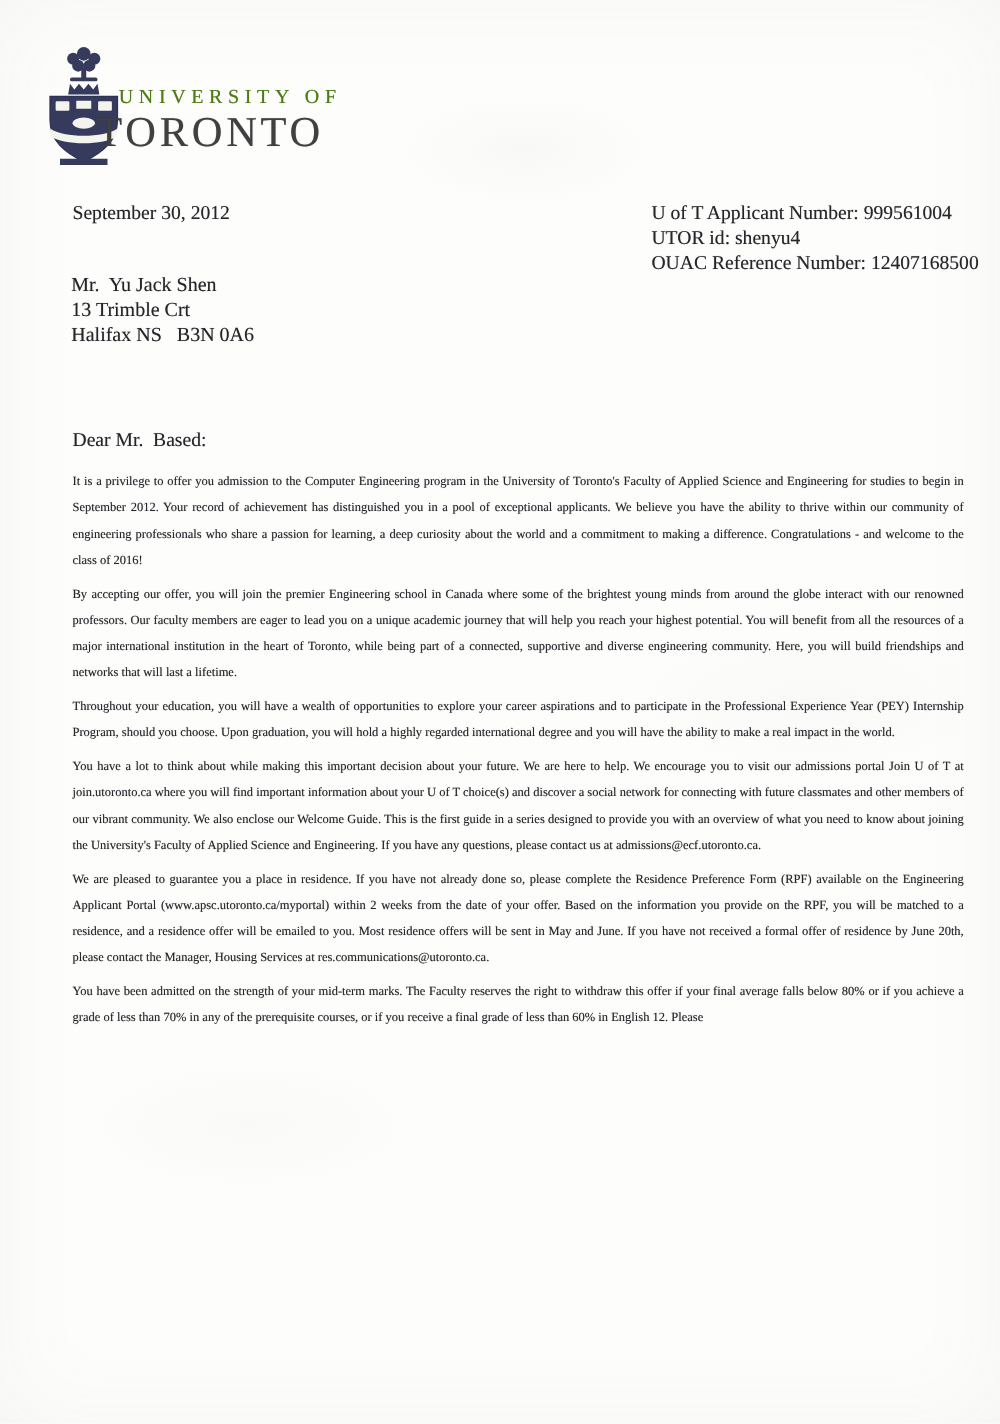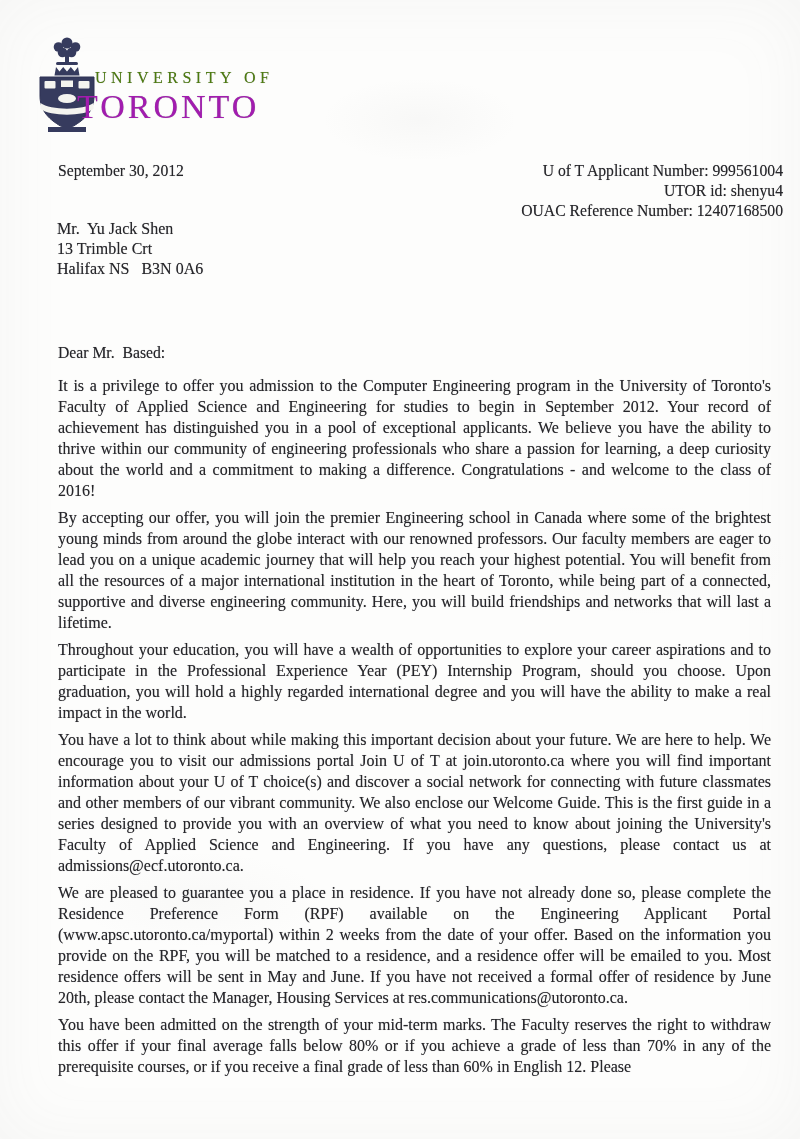--- a/index.html
+++ b/index.html
@@ -46,39 +46,38 @@
   .wordmark-top {
     font-size: 16px;
     letter-spacing: 4.5px;
     margin-left: 18px;
     color: #4d7c0f;
   }
   .wordmark-name {
     font-size: 34px;
     letter-spacing: 3px;
     margin-top: 1px;
-    color: #a21caf;
+    color: #404040;
   }
 
   
   .ink {
     text-shadow: 0 0 0.7px rgba(40,40,46,0.45);
   }
 
   .meta-date {
     position: absolute;
     left: 58px;
     top: 162px;
     font-size: 15.7px;
   }
   .meta-refs {
     position: absolute;
     right: 17px;
     top: 161px;
-    text-align: right;
     font-size: 15.7px;
     line-height: 20px;
   }
   .recipient {
     position: absolute;
     left: 57px;
     top: 219px;
     font-size: 16px;
     line-height: 20px;
   }
@@ -88,21 +87,21 @@
     position: absolute;
     left: 58px;
     top: 344px;
     width: 713px;
   }
   .salutation {
     font-size: 15.7px;
     margin: 0 0 13px 0;
   }
   .para {
-    font-size: 16px;
+    font-size: 10px;
     line-height: 21px;
     text-align: justify;
     margin: 0 0 6px 0;
   }
 </style>
 </head>
 <body>
 
 <div class="page">
 

